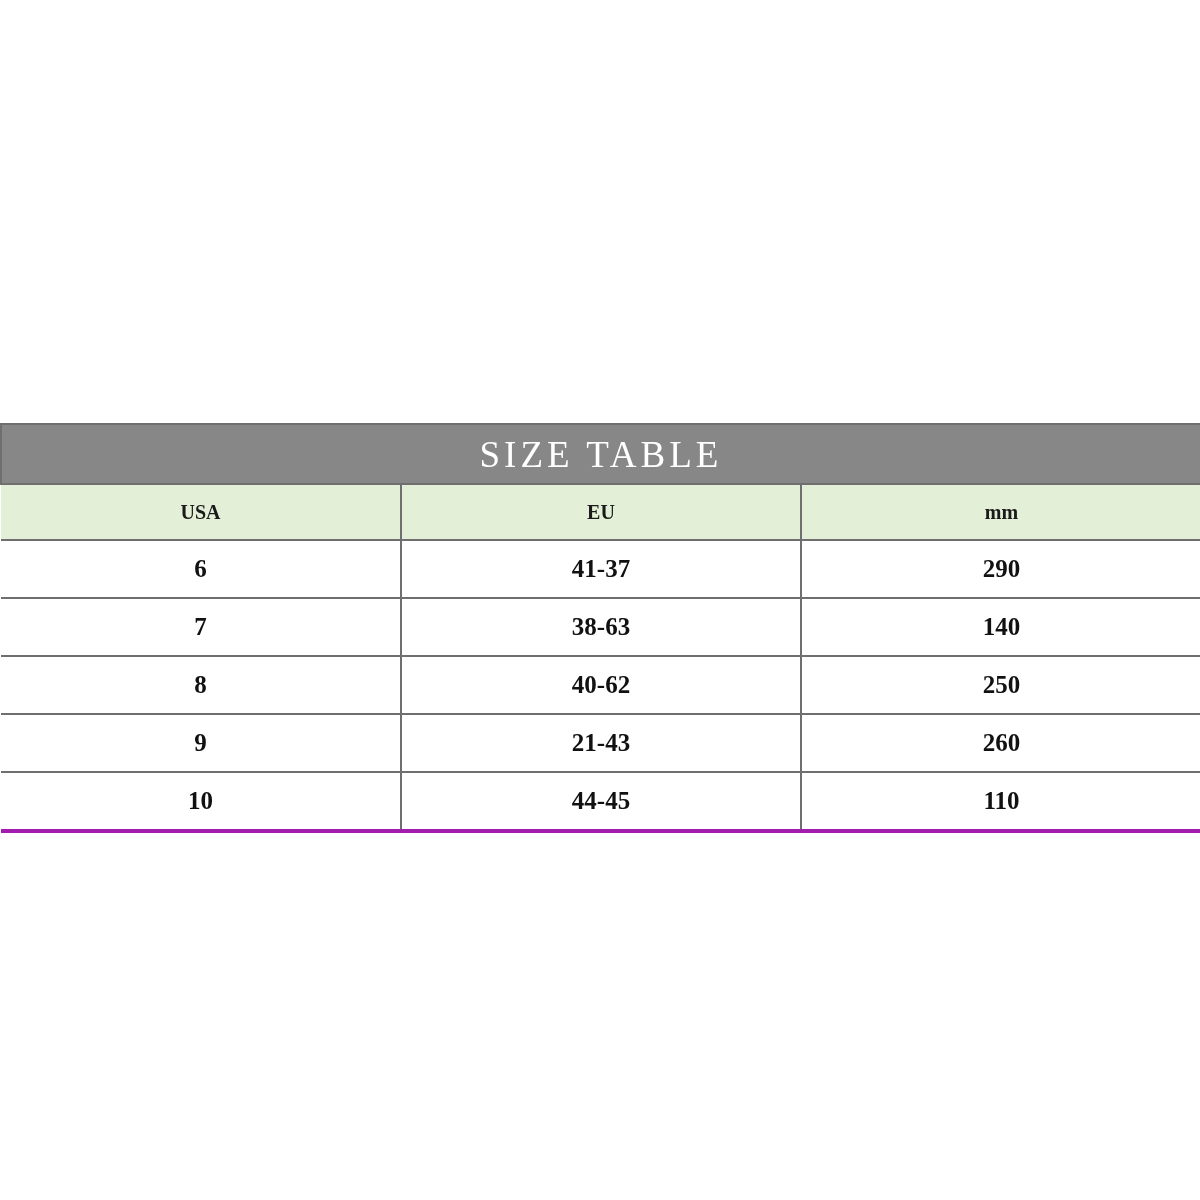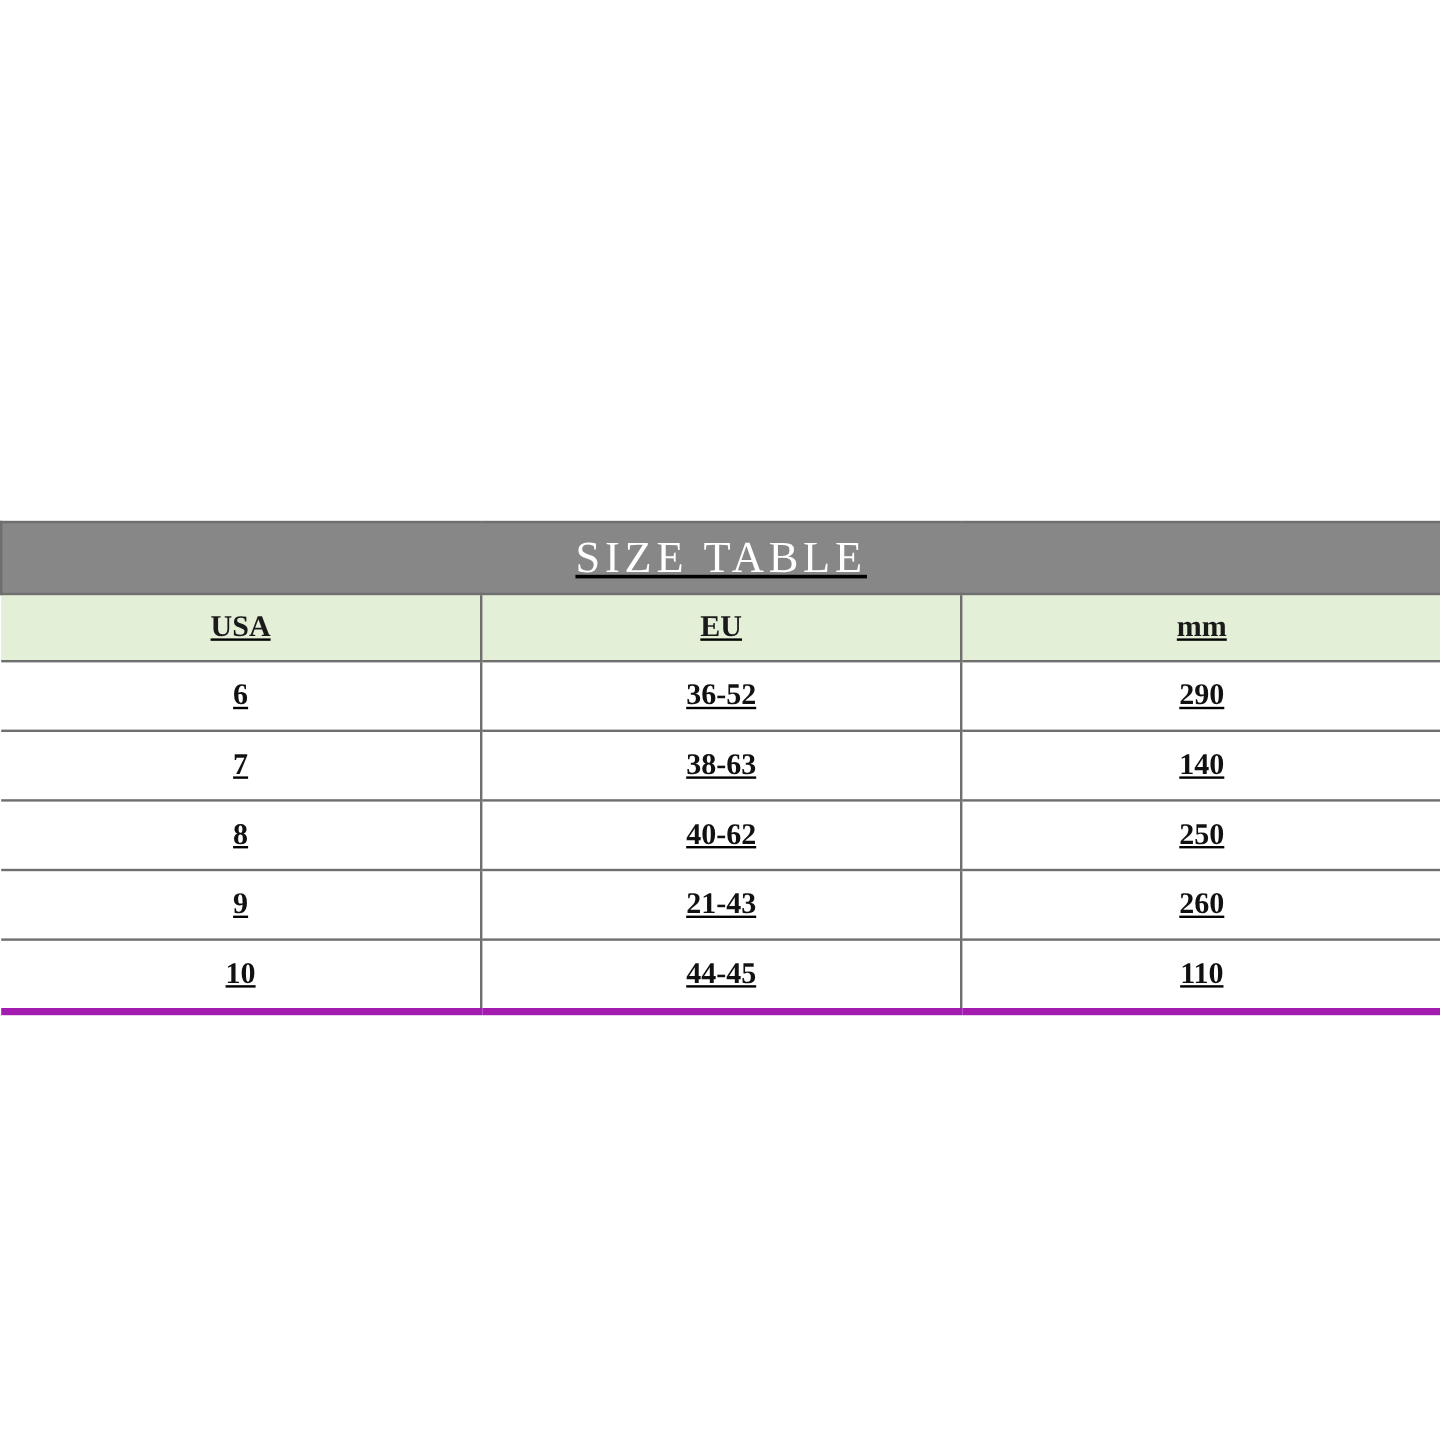--- a/index.html
+++ b/index.html
@@ -15,23 +15,22 @@
   }
   .page {
     position: relative;
     width: 1200px;
     height: 1200px;
     background: #ffffff;
   }
   .size-table-wrap {
     position: absolute;
     left: 0px;
-    top: 434px;
+    top: 423px;
     width: 1072px;
-    text-decoration: underline;
   }
   table.size-table {
     width: 1200px;
     border-collapse: collapse;
     table-layout: fixed;
   }
   table.size-table td,
   table.size-table th {
     border: 2px solid #6f6f6f;
     padding: 0;
@@ -48,38 +47,38 @@
     font-family: "Liberation Serif", serif;
     border-left: none;
     border-right: none;
     border-top: none;
   }
   .header-cell {
     background: #e4efd7;
     color: #1a1a1a;
     text-align: center;
     height: 54px;
-    font-size: 25px;
+    font-size: 20px;
     font-weight: bold;
     font-family: "Liberation Serif", serif;
   }
   .header-cell.first { border-left: none; }
   .header-cell.last { border-right: none; }
   .data-cell {
     background: #ffffff;
     color: #111111;
     text-align: center;
     height: 56px;
     font-size: 25px;
     font-weight: bold;
     font-family: "Liberation Serif", serif;
   }
   .data-cell.first { border-left: none; }
   .data-cell.last { border-right: none; }
-  tr.last-row .data-cell { border-bottom: 6px solid #a21caf; }
+  tr.last-row .data-cell { border-bottom: 4px solid #a21caf; }
   col.c1 { width: 400px; }
   col.c2 { width: 400px; }
   col.c3 { width: 400px; }
 </style>
 </head>
 <body>
 
 <div class="page">
   <div class="size-table-wrap">
     <table class="size-table">
@@ -92,21 +91,21 @@
         <tr>
           <td class="title-cell" colspan="3">SIZE TABLE</td>
         </tr>
         <tr>
           <td class="header-cell first">USA</td>
           <td class="header-cell">EU</td>
           <td class="header-cell last">mm</td>
         </tr>
         <tr>
           <td class="data-cell first">6</td>
-          <td class="data-cell">36-52</td>
+          <td class="data-cell">41-37</td>
           <td class="data-cell last">290</td>
         </tr>
         <tr>
           <td class="data-cell first">7</td>
           <td class="data-cell">38-63</td>
           <td class="data-cell last">140</td>
         </tr>
         <tr>
           <td class="data-cell first">8</td>
           <td class="data-cell">40-62</td>

